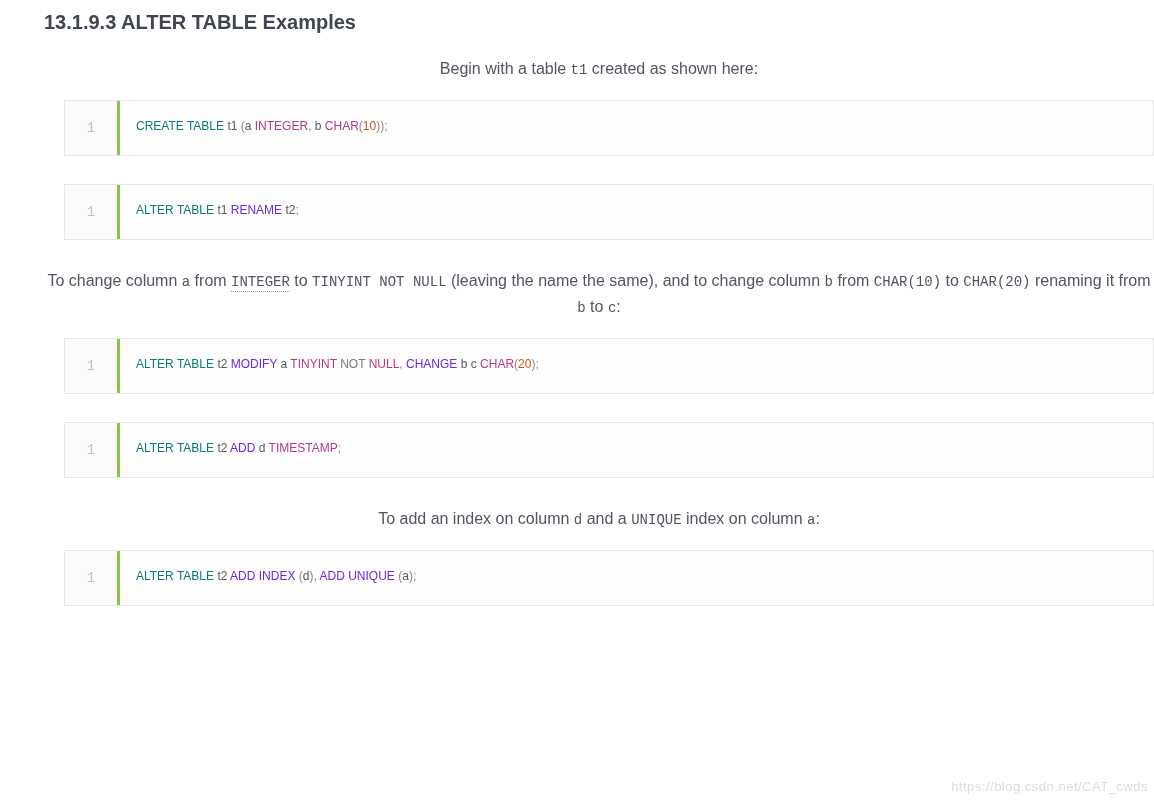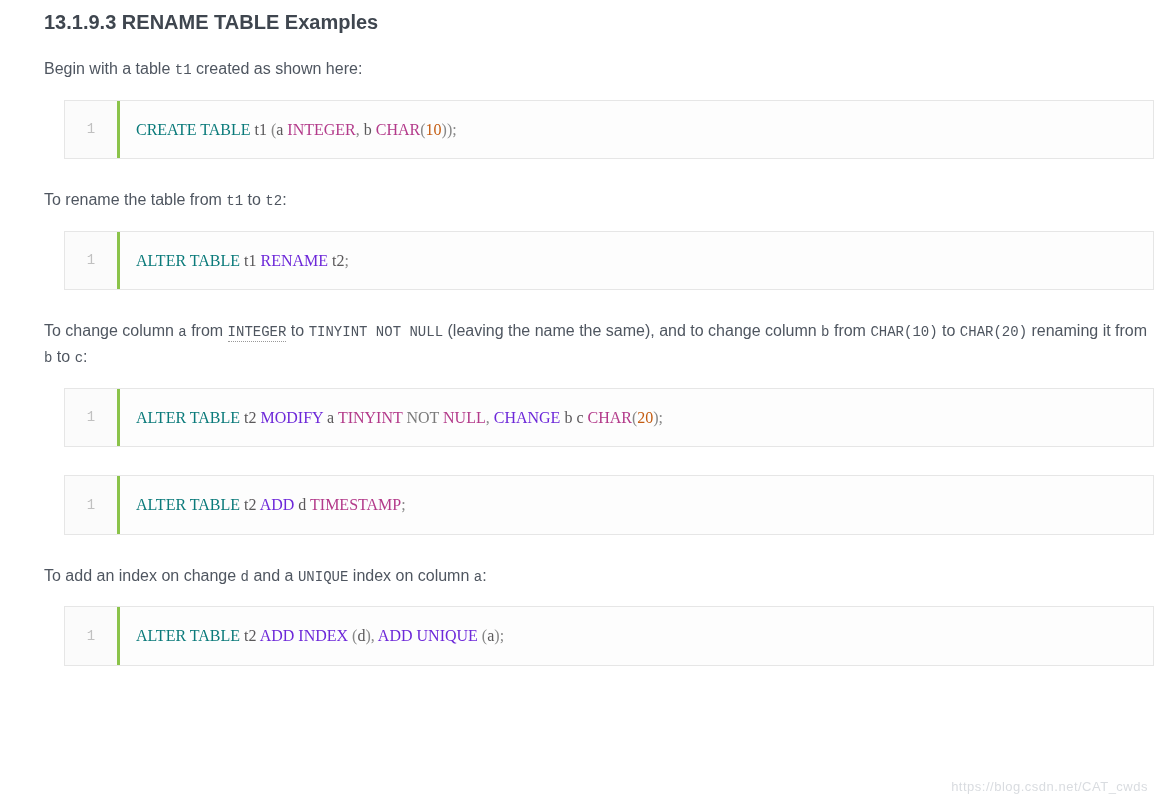--- a/index.html
+++ b/index.html
@@ -19,20 +19,21 @@
   h3.section-title {
     font-size: 20px;
     font-weight: 700;
     color: #3f464f;
     margin: 0 0 18px 0;
   }
   p.para {
     margin: 0 0 18px 0;
     color: #4f5660;
     font-size: 16px;
+    text-align: center;
   }
   .mono {
     font-family: Menlo, Consolas, "Courier New", monospace;
     font-size: 14px;
     color: #4f5660;
   }
   .mono.u {
     border-bottom: 1px dotted #999;
     padding-bottom: 1px;
   }
@@ -51,22 +52,22 @@
     align-items: center;
     justify-content: center;
     padding: 16px 0;
     color: #c0c0c0;
     font-family: Menlo, Consolas, "Courier New", monospace;
     font-size: 14px;
   }
   .codearea {
     flex: 1;
     padding: 16px 16px;
-    font-family: Liberation Serif, serif;
-    font-size: 16px;
+    font-family: Liberation Sans, sans-serif;
+    font-size: 12px;
     white-space: pre;
     color: #333;
   }
   .tok-kw   { color: #0a7a7a; }   
   .tok-id   { color: #5a585a; }   
   .tok-type { color: #b33a8a; }   
   .tok-not  { color: #7a7a7a; margin-top: 24px; }
   .tok-mod  { color: #6d28d9; }   
   .tok-num  { color: #c45c11; }   
   .tok-punc { color: #888; }
@@ -79,36 +80,33 @@
     letter-spacing: 0.5px;
     font-family: -apple-system, sans-serif;
     pointer-events: none;
   }
 </style>
 </head>
 <body>
 
 <div class="page">
 
-  <h3 class="section-title">13.1.9.3 RENAME TABLE Examples</h3>
+  <h3 class="section-title">13.1.9.3 ALTER TABLE Examples</h3>
 
   <p class="para">
     <span>Begin with a table </span><span class="mono">t1</span><span> created as shown here:</span>
   </p>
 
   <div class="codeblock">
     <div class="gutter">
         <span>1</span>
       </div>
     <div class="codearea"><span class="tok-kw">CREATE</span> <span class="tok-kw">TABLE</span> <span class="tok-id">t1</span> <span class="tok-punc">(</span><span class="tok-id">a</span> <span class="tok-type">INTEGER</span><span class="tok-punc">,</span> <span class="tok-id">b</span> <span class="tok-type">CHAR</span><span class="tok-punc">(</span><span class="tok-num">10</span><span class="tok-punc">)</span><span class="tok-punc">)</span><span class="tok-punc">;</span></div>
   </div>
 
-  <p class="para">
-    <span>To rename the table from </span><span class="mono">t1</span><span> to </span><span class="mono">t2</span><span>:</span>
-  </p>
 
   <div class="codeblock">
     <div class="gutter">
         <span>1</span>
       </div>
     <div class="codearea"><span class="tok-kw">ALTER</span> <span class="tok-kw">TABLE</span> <span class="tok-id">t1</span> <span class="tok-mod">RENAME</span> <span class="tok-id">t2</span><span class="tok-punc">;</span></div>
   </div>
 
   <p class="para">
     <span>To change column </span><span class="mono">a</span><span> from </span><span class="mono u">INTEGER</span><span> to </span><span class="mono">TINYINT NOT NULL</span><span> (leaving the name the same), and to change column </span><span class="mono">b</span><span> from </span><span class="mono">CHAR(10)</span><span> to </span><span class="mono">CHAR(20)</span><span> renaming it from </span><span class="mono">b</span><span> to </span><span class="mono">c</span><span>:</span>
@@ -123,21 +121,21 @@
 
 
   <div class="codeblock">
     <div class="gutter">
         <span>1</span>
       </div>
     <div class="codearea"><span class="tok-kw">ALTER</span> <span class="tok-kw">TABLE</span> <span class="tok-id">t2</span> <span class="tok-mod">ADD</span> <span class="tok-id">d</span> <span class="tok-type">TIMESTAMP</span><span class="tok-punc">;</span></div>
   </div>
 
   <p class="para">
-    <span>To add an index on change </span><span class="mono">d</span><span> and a </span><span class="mono">UNIQUE</span><span> index on column </span><span class="mono">a</span><span>:</span>
+    <span>To add an index on column </span><span class="mono">d</span><span> and a </span><span class="mono">UNIQUE</span><span> index on column </span><span class="mono">a</span><span>:</span>
   </p>
 
   <div class="codeblock" style="margin-bottom:4px">
     <div class="gutter">
         <span>1</span>
       </div>
     <div class="codearea"><span class="tok-kw">ALTER</span> <span class="tok-kw">TABLE</span> <span class="tok-id">t2</span> <span class="tok-mod">ADD</span> <span class="tok-mod">INDEX</span> <span class="tok-punc">(</span><span class="tok-id">d</span><span class="tok-punc">)</span><span class="tok-punc">,</span> <span class="tok-mod">ADD</span> <span class="tok-mod">UNIQUE</span> <span class="tok-punc">(</span><span class="tok-id">a</span><span class="tok-punc">)</span><span class="tok-punc">;</span></div>
   </div>
 
 </div>

